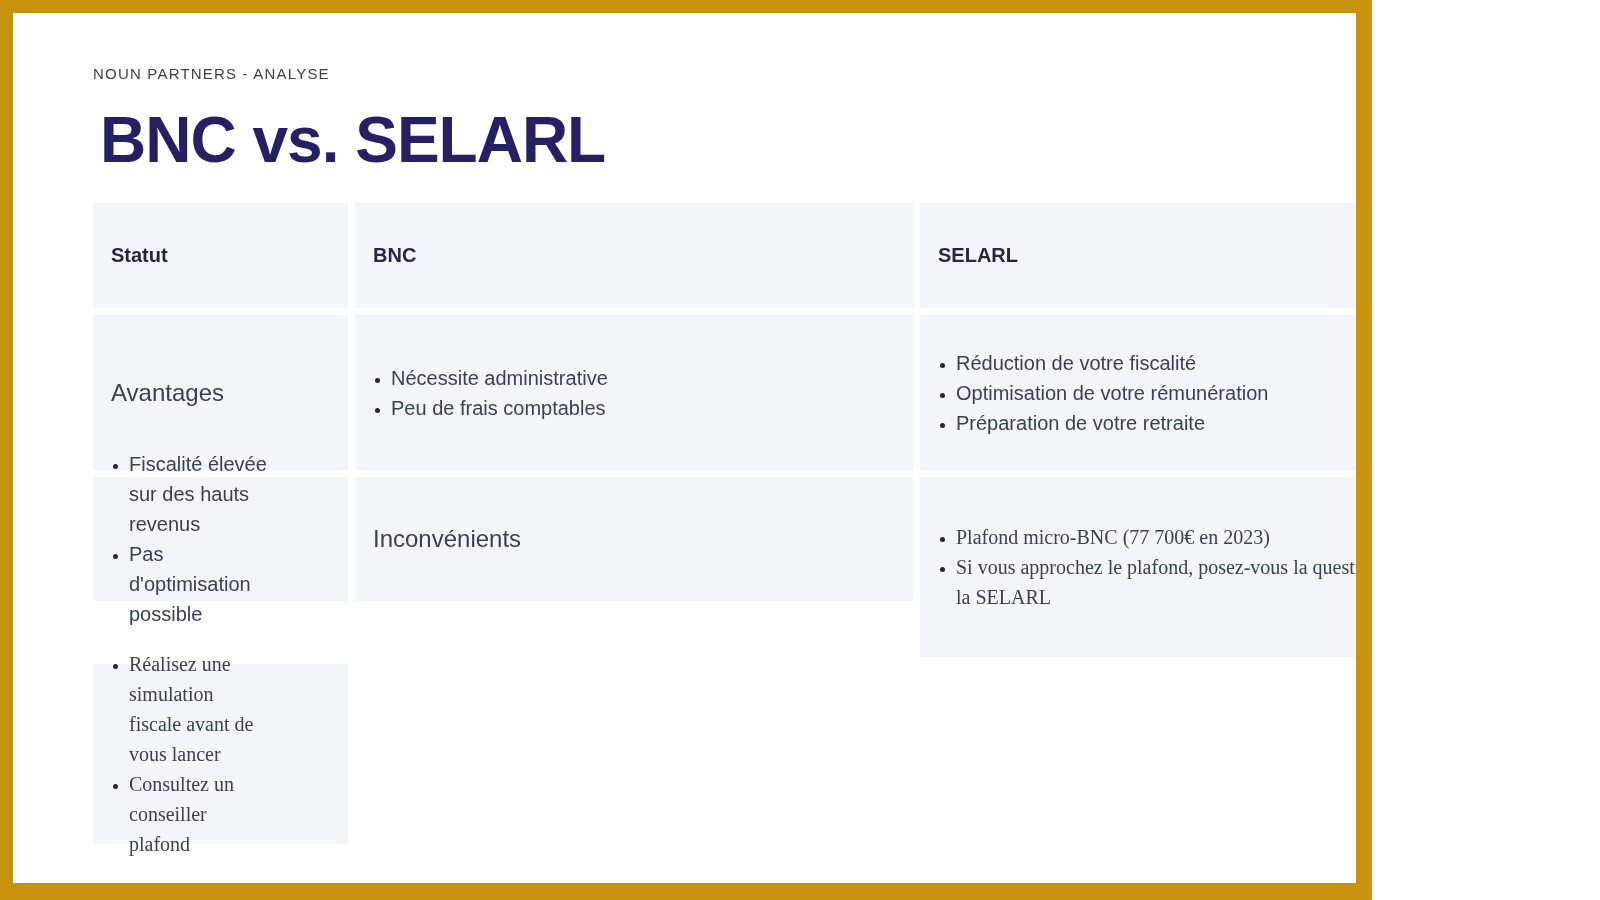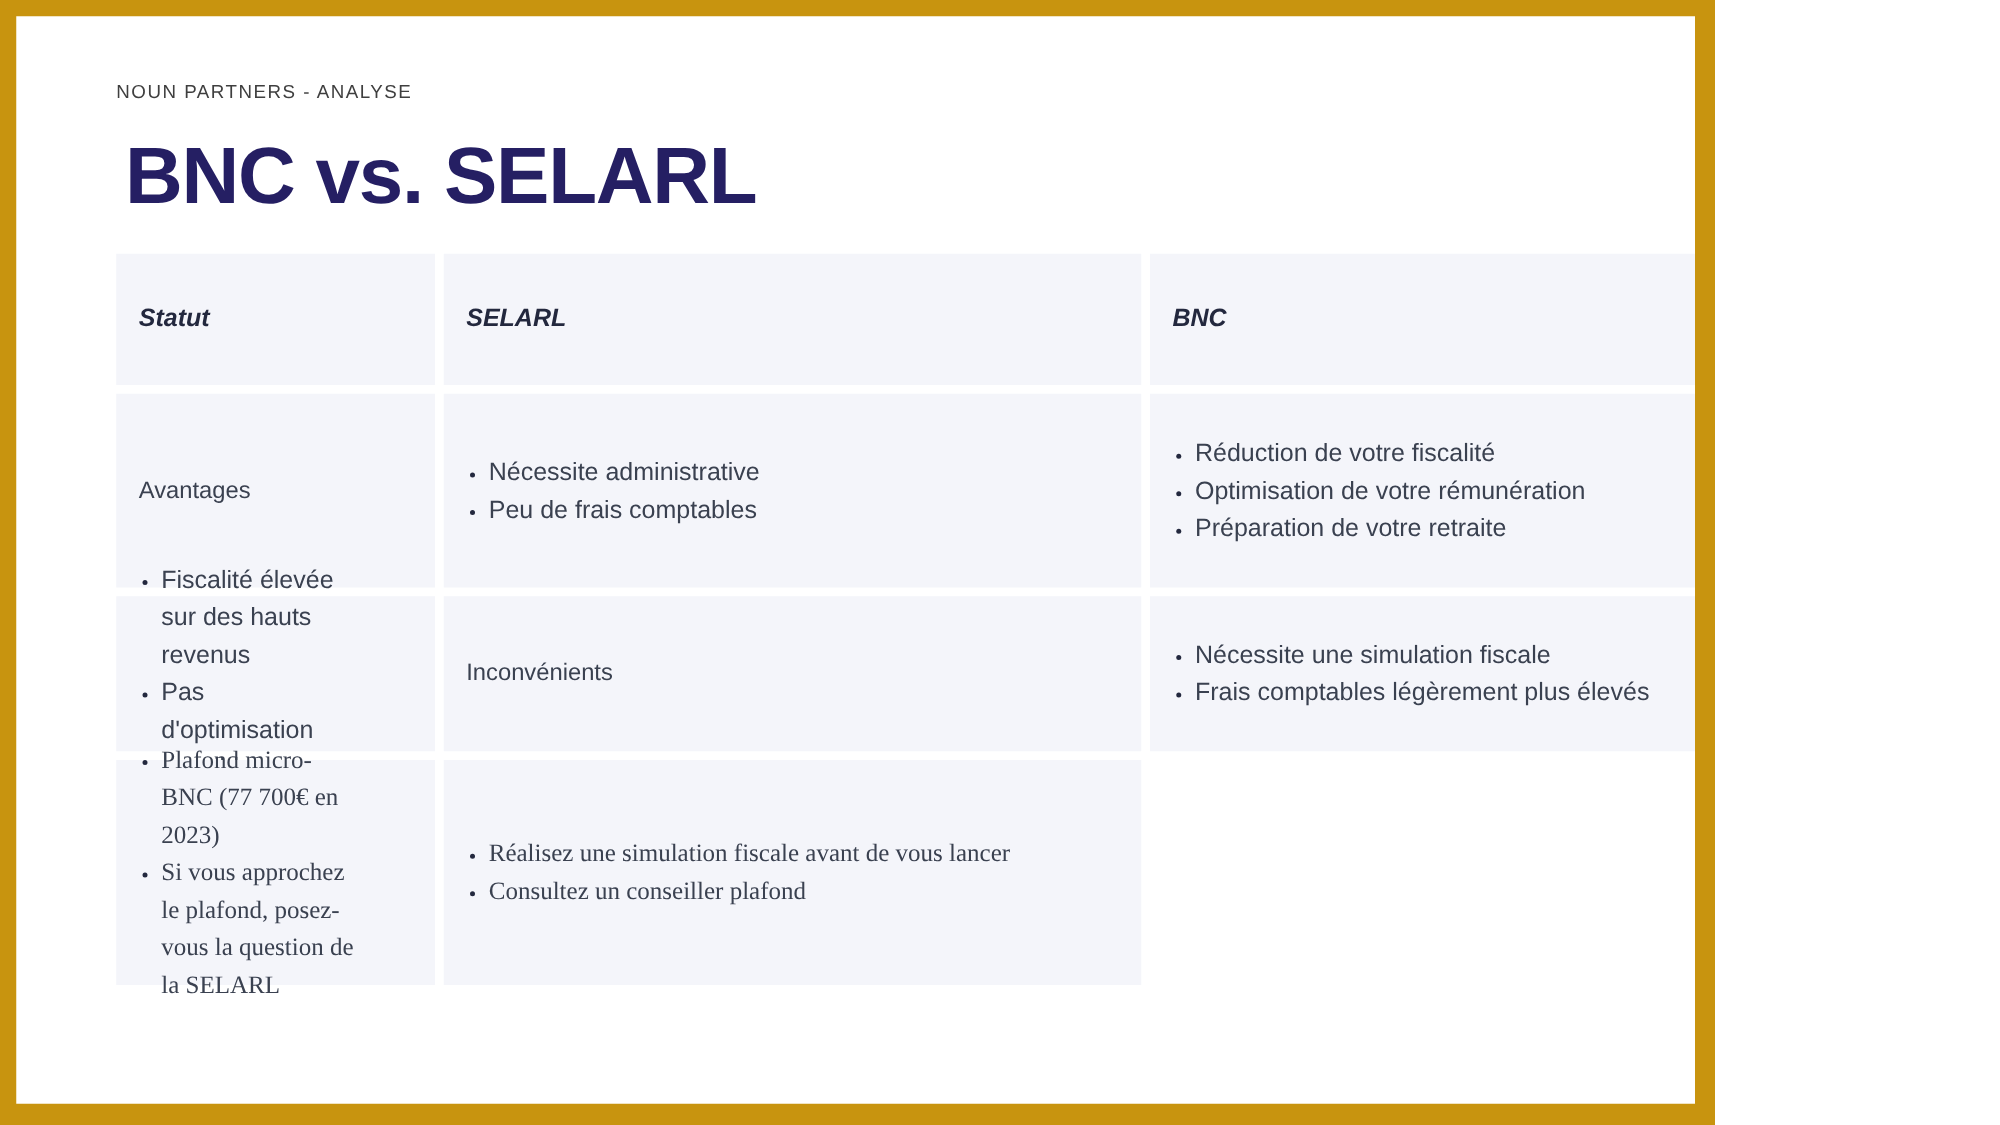--- a/index.html
+++ b/index.html
@@ -44,26 +44,26 @@
   .logo-line1{font-size:44px;font-weight:bold;letter-spacing:0.5px;}
   .logo-line2{font-size:33px;margin-top:4px;letter-spacing:0.5px;}
   .table{
     position:absolute;left:80px;top:190px;
     display:grid;
     grid-template-columns:255px 558px 562px;
     gap:7px;
     width:1389px;
   }
   .cell{background:var(--cell-bg);display:flex;align-items:center;}
-  .h-header{height:105px;font-style:italic;}
+  .h-header{height:105px;}
   .h-r1{height:155px;}
   .h-r2{height:124px;}
   .h-r3{height:180px;font-family:Liberation Serif, serif;}
   .cell.headcell{font-weight:bold;font-size:20px;color:var(--header-text);padding-left:18px;}
-  .cell.labelcell{font-size:19px;color:var(--body-text);padding-left:18px;}
+  .cell.labelcell{font-size:24px;color:var(--body-text);padding-left:18px;}
   .cell.listcell ul{
     list-style:disc;
     margin-left:36px;
     padding-right:60px;
     font-size:20px;line-height:30px;color:var(--body-text);
   }
   .cell.listcell ul li::marker{color:var(--header-text);font-size:16px;}
   .cell.col3 ul{padding-right:80px;}
 </style>
 </head>
@@ -72,22 +72,22 @@
 <div class="frame">
 
   <div class="eyebrow">NOUN PARTNERS - ANALYSE</div>
 
   <h1 class="title">BNC vs. SELARL</h1>
 
 
   <div class="table">
 
     <div class="cell headcell h-header">Statut</div>
+    <div class="cell headcell h-header">BNC</div>
     <div class="cell headcell h-header">SELARL</div>
-    <div class="cell headcell h-header">BNC</div>
 
     <div class="cell labelcell h-r1">Avantages</div>
     <div class="cell listcell h-r1">
       <ul>
         <li>Nécessite administrative</li>
         <li>Peu de frais comptables</li>
       </ul>
     </div>
     <div class="cell listcell col3 h-r1">
       <ul>
@@ -97,26 +97,20 @@
       </ul>
     </div>
 
     <div class="cell listcell h-r2">
       <ul>
         <li>Fiscalité élevée sur des hauts revenus</li>
         <li>Pas d'optimisation possible</li>
       </ul>
     </div>
     <div class="cell labelcell h-r2">Inconvénients</div>
-    <div class="cell listcell col3 h-r2">
-      <ul>
-        <li>Nécessite une simulation fiscale</li>
-        <li>Frais comptables légèrement plus élevés</li>
-      </ul>
-    </div>
 
     <div class="cell listcell h-r3">
       <ul>
         <li>Plafond micro-BNC (77 700€ en 2023)</li>
         <li>Si vous approchez le plafond, posez-vous la question de la SELARL</li>
       </ul>
     </div>
     <div class="cell listcell col3 h-r3">
       <ul>
         <li>Réalisez une simulation fiscale avant de vous lancer</li>

